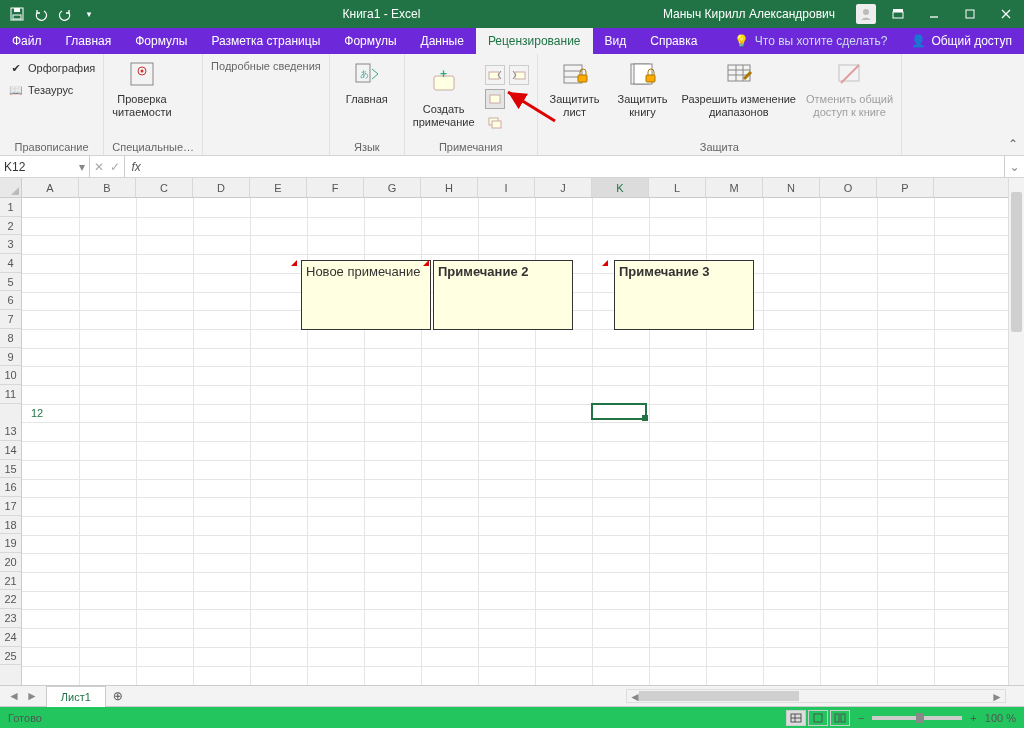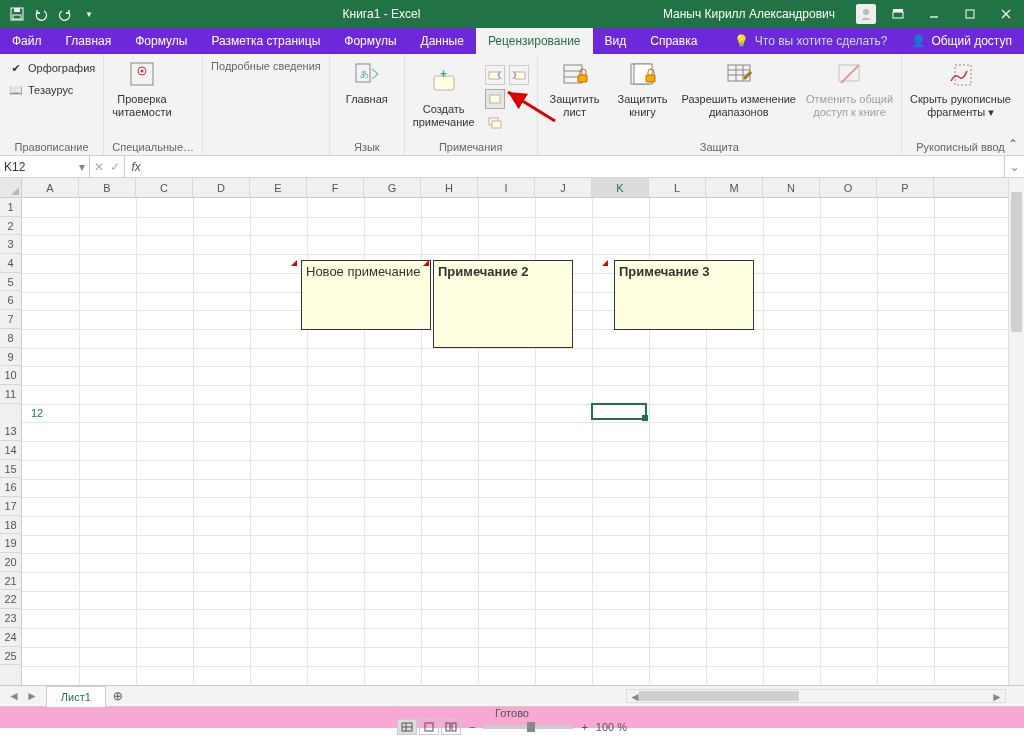--- a/index.html
+++ b/index.html
@@ -70,21 +70,21 @@
 
 .sheet-tabs { height:21px; display:flex; align-items:center; border-top:1px solid #ccc; background:#f3f3f3;}
 .sheet-nav { display:flex; gap:2px; padding:0 6px; color:#888;}
 .sheet-nav span { cursor:pointer; padding:0 2px;}
 .stab { padding:0 14px; height:21px; line-height:21px; font-size:11px; background:#fff; border:1px solid #ccc; border-bottom:none; color:#217346;}
 .addsheet { width:24px; display:flex; align-items:center; justify-content:center; color:#555; cursor:pointer;}
 .hscroll-wrap { flex:1; display:flex; align-items:center; justify-content:flex-end; padding-right:18px;}
 .hscroll { width:380px; height:14px; background:#f3f3f3; border:1px solid #ddd; position:relative;}
 .hscroll .thumb { position:absolute; left:12px; top:1px; bottom:1px; width:160px; background:#cfcfcf;}
 
-.status-bar { height:22px; background:#f9a8d4; border-top:1px solid #ccc; display:flex; align-items:center; padding:0 8px; font-size:11px; color:#555; justify-content:space-between;flex-direction:column;}
+.status-bar { height:22px; background:#22c55e; border-top:1px solid #ccc; display:flex; align-items:center; padding:0 8px; font-size:11px; color:#555; justify-content:space-between;}
 .status-right { display:flex; align-items:center; gap:8px;}
 .viewbtns { display:flex; gap:2px;}
 .vbtn { width:20px; height:16px; border:1px solid #ccc; display:flex; align-items:center; justify-content:center; cursor:pointer;}
 .vbtn.active { background:#ddd;}
 .zoom-slider { width:90px; height:4px; background:#ccc; position:relative;}
 .zoom-slider .zthumb { position:absolute; left:44px; top:-3px; width:8px; height:10px; background:#888;}
 
 svg { display:block; }
 </style>
 </head>
@@ -317,35 +317,20 @@
               <line x1="6" y1="24" x2="24" y2="6" stroke="#c33" stroke-width="2"></line>
             </svg>
           </div>
         <div class="blabel" style="white-space:pre-line;">Отменить общий
 доступ к книге</div>
       </div>
     </div>
     <div class="rlabel">Защита</div>
   </div>
 
-  <div class="rgroup" style="border-right:none;">
-    <div class="rtop">
-      <div class="bigbtn">
-        <div class="bicon">
-            <svg width="30" height="30">
-              <rect x="10" y="6" width="16" height="20" fill="none" stroke="#888" stroke-dasharray="2 2"></rect>
-              <path d="M6 22 Q10 14 14 18 Q18 22 22 12" fill="none" stroke="#c33" stroke-width="1.5"></path>
-            </svg>
-          </div>
-        <div class="blabel" style="white-space:pre-line;">Скрыть рукописные
-фрагменты ▾</div>
-      </div>
-    </div>
-    <div class="rlabel">Рукописный ввод</div>
-  </div>
 
   <div class="ribbon-collapse">⌃</div>
 </div>
 
 <svg class="red-arrow" style="left:500px; top:86px; position:absolute;" width="60" height="40">
   <defs>
       <marker id="ah" markerWidth="8" markerHeight="8" refX="6" refY="3" orient="auto">
         <path d="M0 0 L6 3 L0 6 Z" fill="#d00"></path>
       </marker>
     </defs>
@@ -460,21 +445,21 @@
           <div class="hline" style="top: 448.8px;"></div>
           <div class="hline" style="top: 467.5px;"></div>
         </div>
 
     <div class="cell-cursor" style="left: 569px; top: 204.7px; width: 56px; height: 17.7px;"></div>
         <div class="note-anchor" style="left: 269px; top: 62px;"></div>
         <div class="note-pointer" style="left: 280px; top: 63px;"></div>
         <div class="note" style="left: 279px; top: 62px; width: 130px; height: 70px;">Новое примечание</div>
         <div class="note-anchor" style="left: 401px; top: 62px;"></div>
         <div class="note-pointer" style="left: 412px; top: 63px;"></div>
-        <div class="note bold" style="left: 411px; top: 62px; width: 140px; height: 88px;">Примечание 2</div>
+        <div class="note bold" style="left: 411px; top: 62px; width: 140px; height: 70px;">Примечание 2</div>
         <div class="note-anchor" style="left: 580px; top: 62px;"></div>
         <div class="note-pointer" style="left: 593px; top: 63px;"></div>
         <div class="note bold" style="left: 592px; top: 62px; width: 140px; height: 70px;">Примечание 3</div>
       </div>
   </div>
   <div class="vscroll">
       <div class="thumb"></div>
     </div>
 </div>
 

